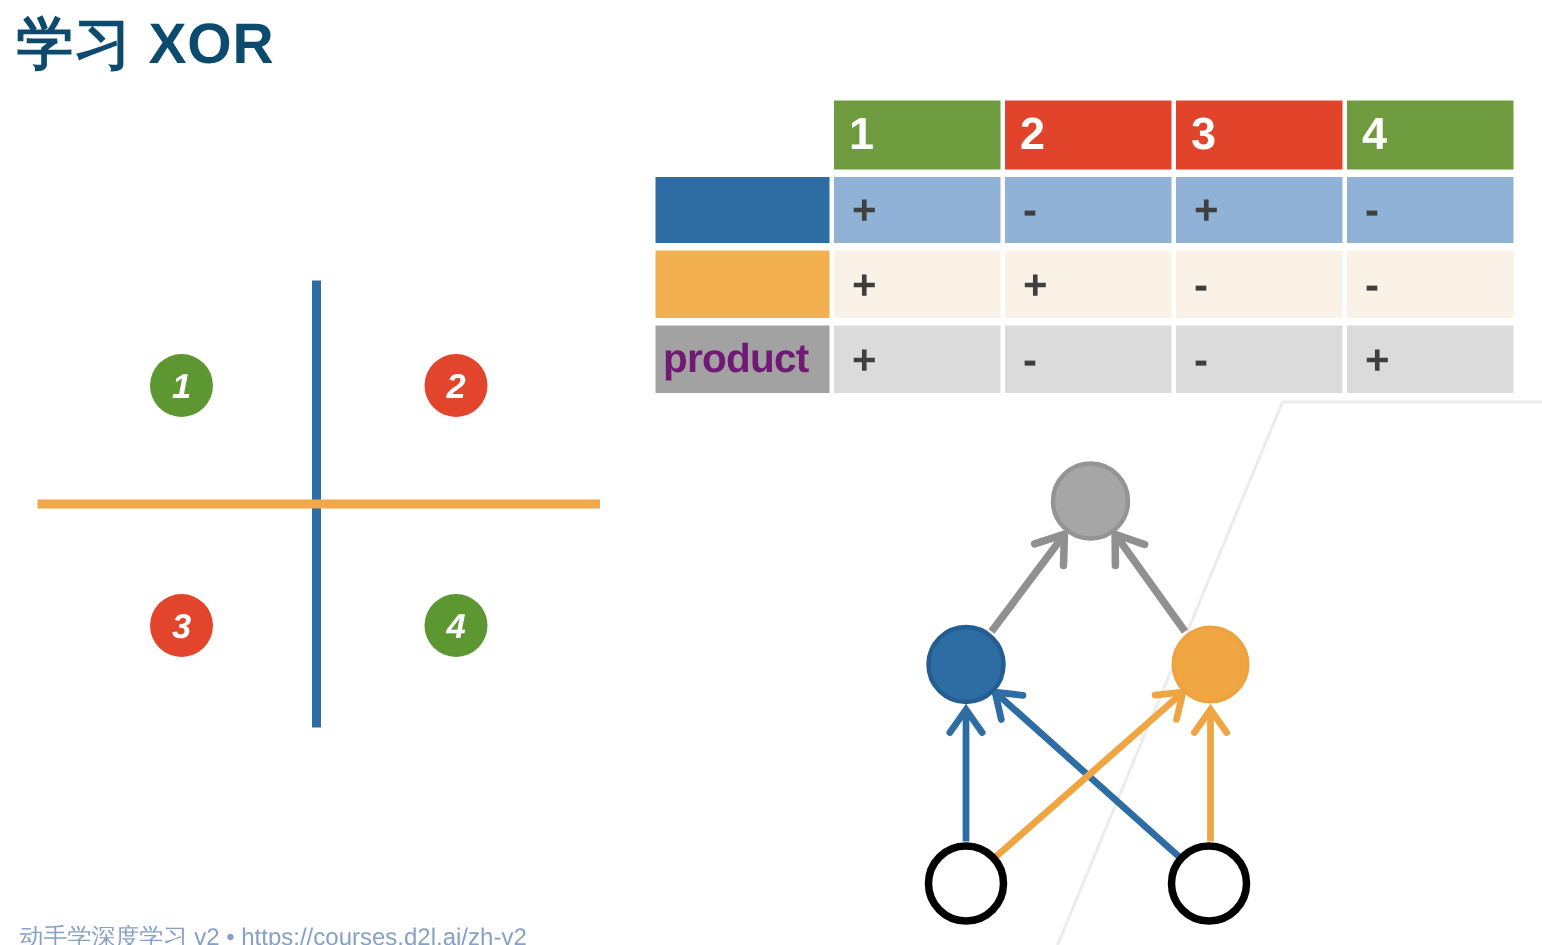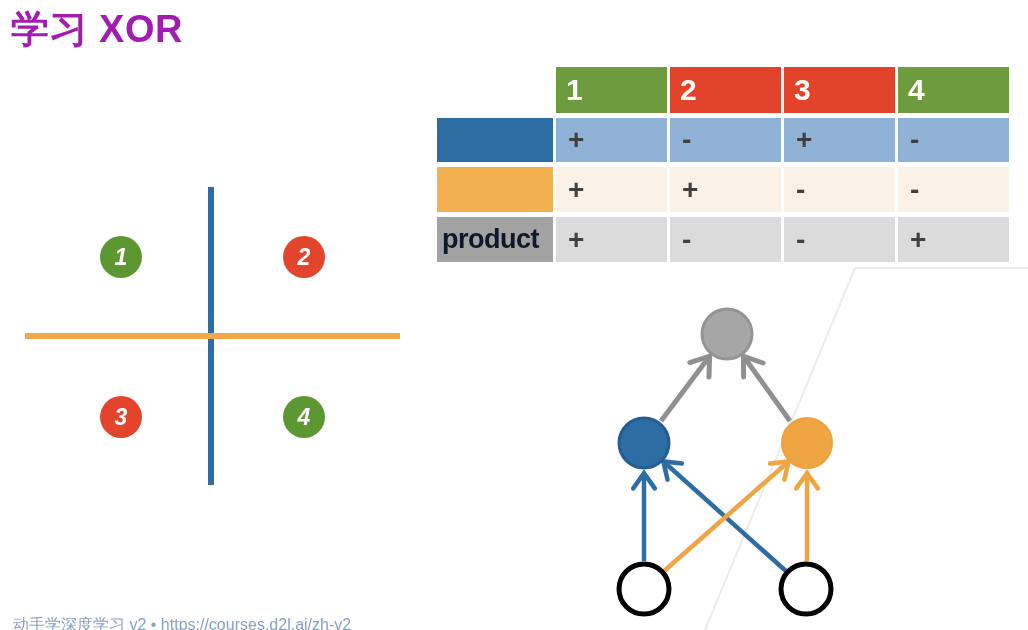--- a/index.html
+++ b/index.html
@@ -13,21 +13,21 @@
     overflow: hidden;
   }
 
   
   .title {
     position: absolute;
     left: 11px;
     top: 4px;
     font-size: 38px;
     font-weight: 700;
-    color: #a21caf;
+    color: #0c4a6e;
     letter-spacing: 0.5px;
   }
 
   
   .bg-decor {
     position: absolute;
     left: 0; top: 0;
     width: 1028px; height: 630px;
     z-index: 0;
   }
@@ -64,21 +64,21 @@
     font-weight: 700;
     font-size: 30px;
     padding-left: 10px;
   }
   .hdr-green { background: #6E9B3D; }
   .hdr-red   { background: #E2432B; }
   .lbl-blue   { background: #2E6DA4; }
   .lbl-orange { background: #F2B050; }
   .lbl-gray   {
     background: #A2A2A2;
-    color: #0f172a;
+    color: #701a75;
     font-weight: 700;
     font-size: 27px;
     padding-left: 5px;
     letter-spacing: -0.5px;
   }
   .val {
     font-weight: 700;
     font-size: 28px;
     color: #3F3F3F;
     padding-left: 12px;

